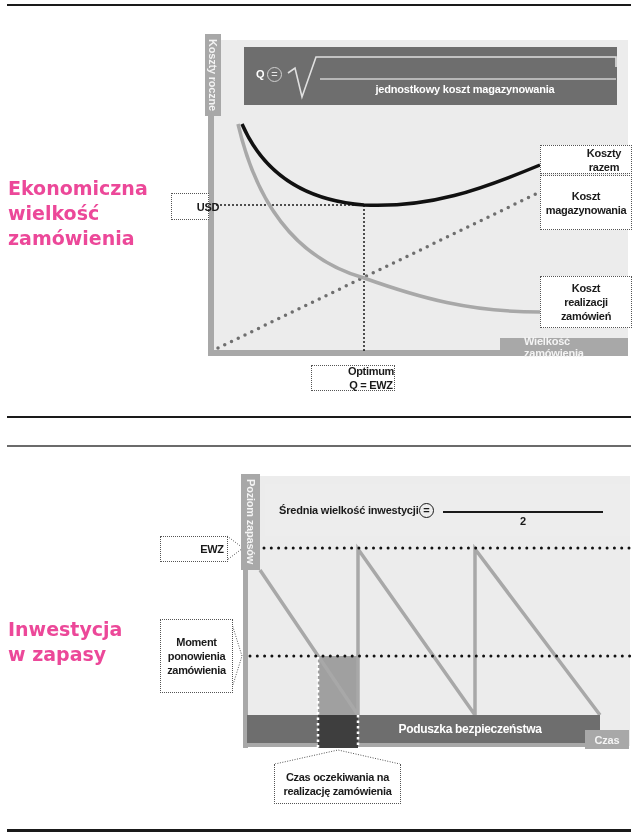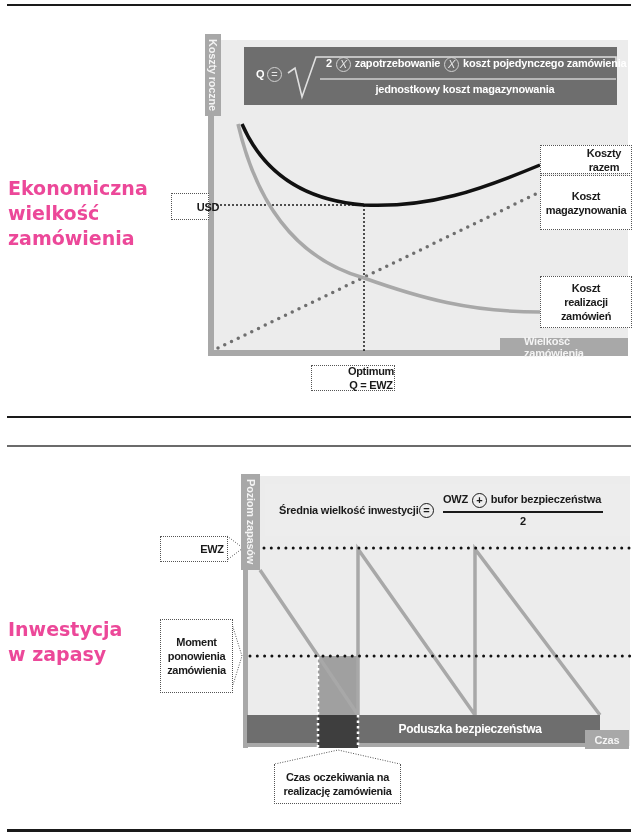--- a/index.html
+++ b/index.html
@@ -87,27 +87,20 @@
 
 <div class="axis-tab" style="left:500px;top:338px;width:128px;height:18px;padding-left:24px;">Wielkość zamówienia</div>
 
 <div class="formula-box" style="left:244px;top:47px;width:373px;height:58px;">
   <span style="position:absolute;left:12px;top:21px;">Q</span>
   <span class="circ-op" style="position:absolute;left:22px;top:20px;font-style:normal;">=</span>
   <svg style="position:absolute;left:42px;top:8px;" width="332" height="46" viewBox="0 0 332 46">
     <path d="M2,18 L9,13 L16,42 L30,2 L330,2 L330,12" fill="none" stroke="#e0e0e0" stroke-width="1.6"></path>
     <line x1="34" y1="24" x2="330" y2="24" stroke="#ffffff" stroke-width="1.2"></line>
   </svg>
-  <div style="position:absolute;left:82px;top:10px;white-space:nowrap;letter-spacing:-0.2px;">
-    <span>2</span>
-    <span class="circ-op">X</span>
-    <span>zapotrzebowanie</span>
-    <span class="circ-op">X</span>
-    <span>koszt pojedynczego zamówienia</span>
-  </div>
   <div style="position:absolute;left:76px;top:36px;width:290px;text-align:center;letter-spacing:-0.2px;">jednostkowy koszt magazynowania</div>
 </div>
 
 <div class="callout" style="left:171px;top:193px;width:34px;height:27px;">USD</div>
 <div class="callout" style="left:311px;top:365px;width:84px;height:26px;">Optimum Q = EWZ</div>
 
 <div class="callout" style="left:540px;top:145px;width:92px;height:29px;">Koszty razem</div>
 <div class="callout" style="left:540px;top:175px;width:92px;height:55px;padding:0 13px;">Koszt magazynowania</div>
 <div class="callout" style="left:540px;top:276px;width:92px;height:52px;padding:0 16px;">Koszt realizacji zamówień</div>
 
@@ -142,25 +135,20 @@
   <polyline points="275,764 338,750 400,764" fill="none" stroke="#555" stroke-width="1" stroke-dasharray="1,1.5"></polyline>
 </svg>
 
 <div class="axis-tab vertical" style="left:241px;top:474px;width:19px;height:96px;">Poziom zapasów</div>
 
 <div class="axis-tab" style="left:585px;top:730px;width:44px;height:19px;">Czas</div>
 
 <div class="formula-box-light" style="left:265px;top:484px;width:365px;height:52px;">
   <span style="position:absolute;left:14px;top:20px;white-space:nowrap;letter-spacing:-0.2px;">Średnia wielkość inwestycji</span>
   <span class="circ-op" style="position:absolute;left:153px;top:19px;">=</span>
-  <div style="position:absolute;left:178px;top:9px;white-space:nowrap;letter-spacing:-0.2px;">
-    <span>OWZ</span>
-    <span class="circ-op">+</span>
-    <span>bufor bezpieczeństwa</span>
-  </div>
   <div style="position:absolute;left:178px;top:27px;width:160px;height:1.5px;background:#1a1a1a;"></div>
   <div style="position:absolute;left:178px;top:31px;width:160px;text-align:center;">2</div>
 </div>
 
 <div class="callout" style="left:160px;top:536px;width:68px;height:26px;">EWZ</div>
 <div class="callout" style="left:160px;top:619px;width:73px;height:74px;padding:0 4px;">Moment ponowienia zamówienia</div>
 
 <div style="position:absolute;left:360px;top:715px;width:220px;height:28px;display:flex;align-items:center;justify-content:center;color:#ffffff;font-family:'Liberation Sans',sans-serif;font-weight:bold;font-size:12px;letter-spacing:-0.3px;text-align:right;">Poduszka bezpieczeństwa</div>
 
 <div class="callout" style="left:274px;top:764px;width:127px;height:40px;padding:0 6px;border-top:none;">Czas oczekiwania na realizację zamówienia</div>

